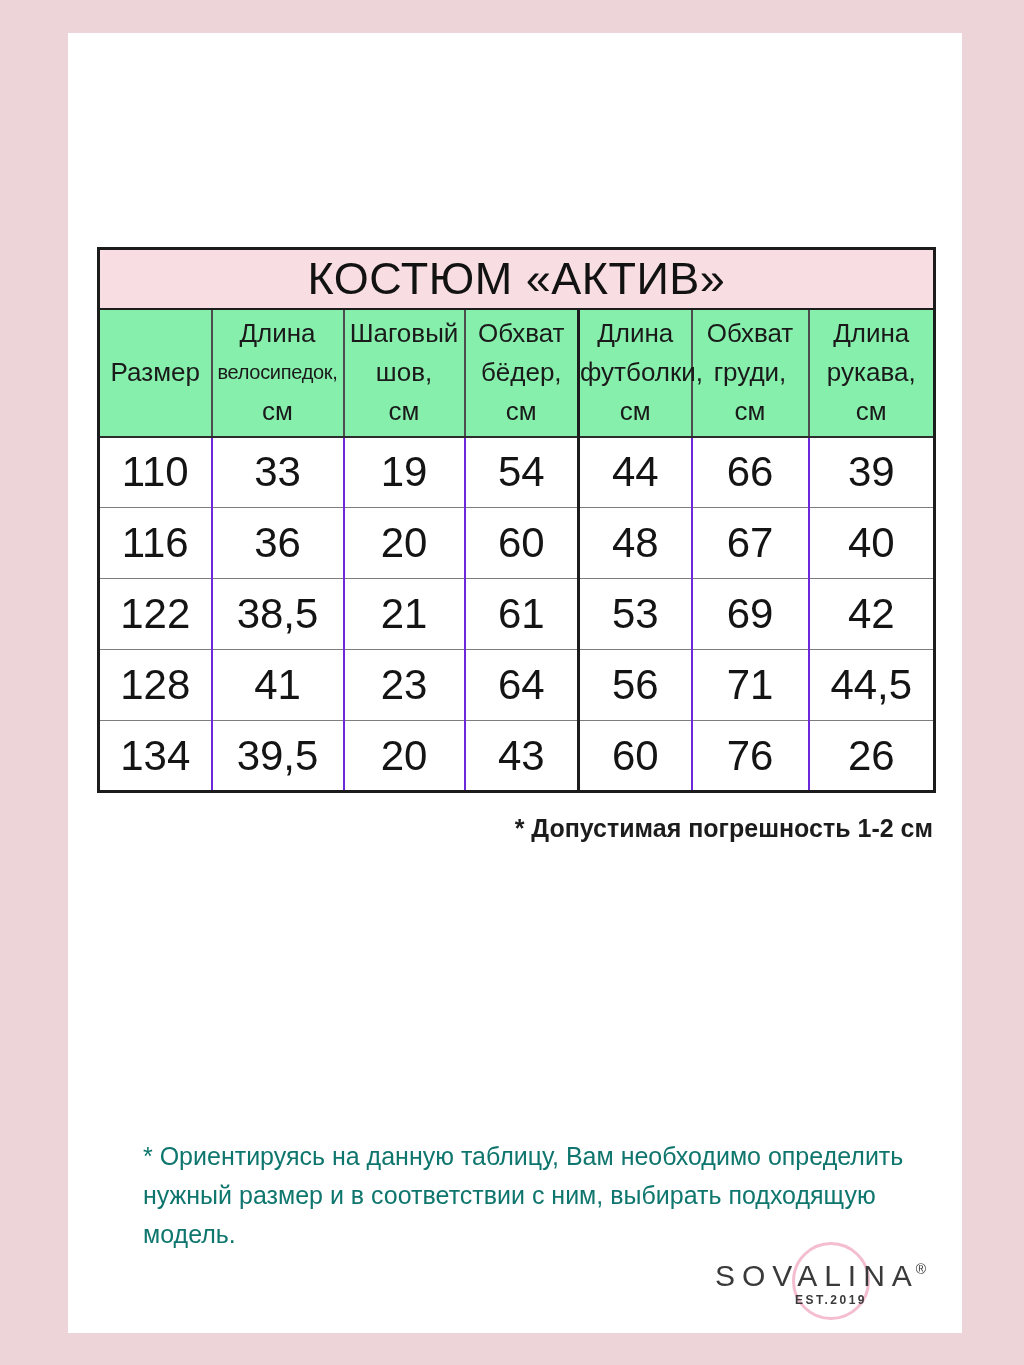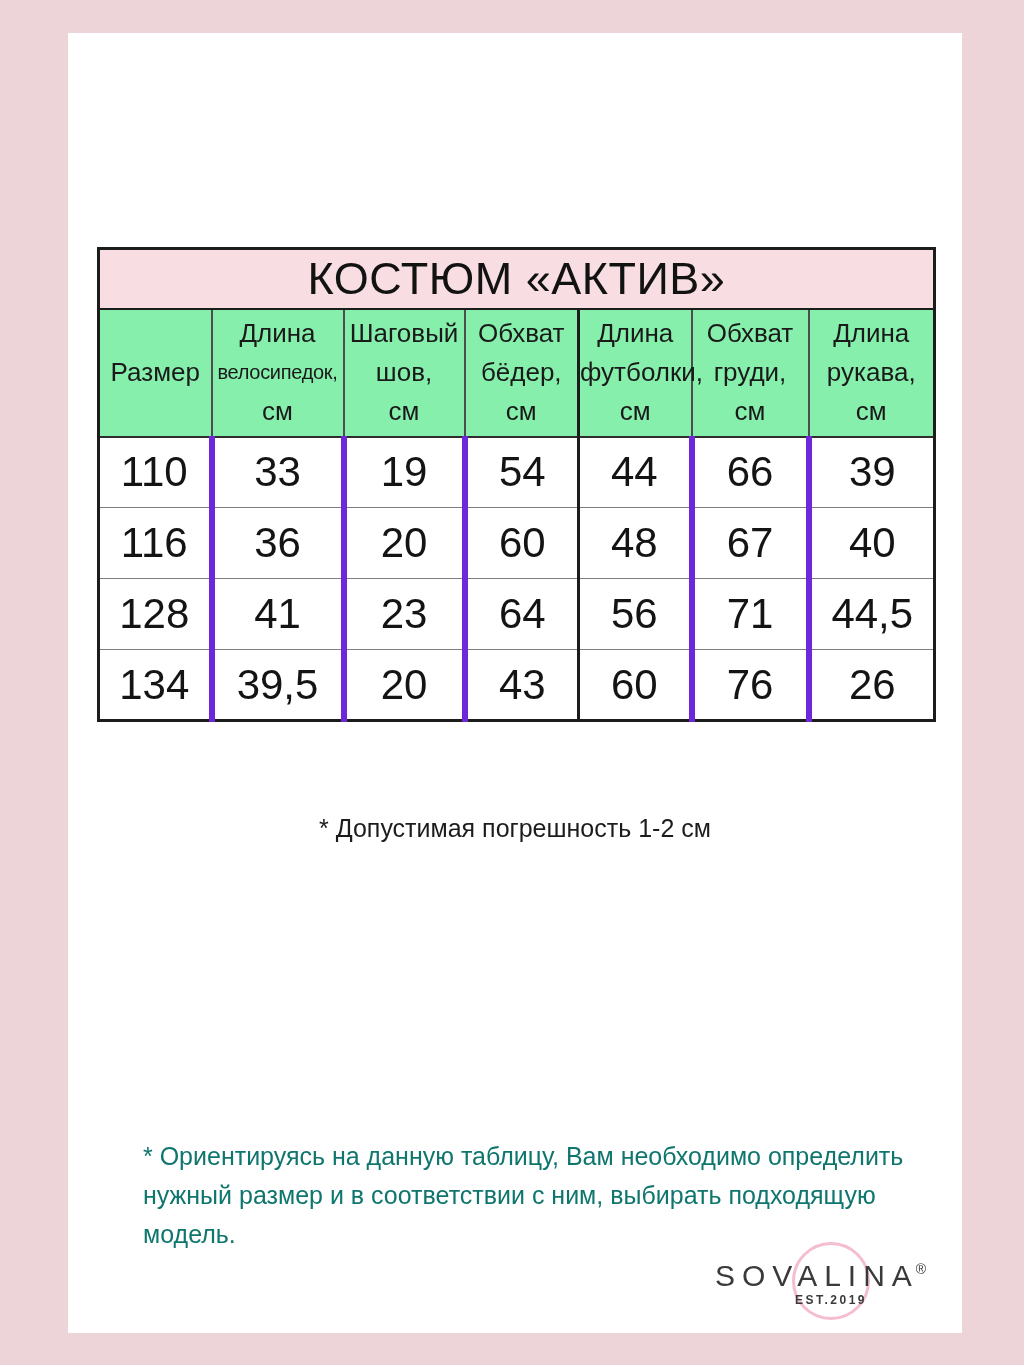--- a/index.html
+++ b/index.html
@@ -56,39 +56,40 @@
     text-align: center;
     vertical-align: middle;
     color: #1a1a1a;
   }
   .head-row th:first-child { border-left: none; }
   .head-row th .hline { display: block; line-height: 39px; }
   .head-row th .hline.shrink { font-size: 20px; letter-spacing: -0.3px; }
   .data-row td {
     height: 71px;
     background: #ffffff;
-    border-left: 6px solid #6d28d9;
+    border-left: 2px solid #6d28d9;
     border-top: 1px solid #7d7d7d;
     font-size: 42px;
     font-weight: 400;
     text-align: center;
     vertical-align: middle;
     color: #141414;
   }
   .data-row td:first-child { border-left: none; }
   th.grp, td.grp { border-left: 3px solid #1c1c1c !important; }
 
   
   .tolerance-note {
     position: absolute;
     left: 29px; top: 781px;
     width: 836px;
-    text-align: center;
+    text-align: right;
     font-size: 25px;
     color: #1c1c1c;
+    font-weight: bold;
   }
   .usage-note {
     position: absolute;
     left: 75px; top: 1104px;
     width: 780px;
     font-size: 25px;
     line-height: 39px;
     color: #0f766e;
   }
   .usage-note .nline { display: block; }
@@ -203,20 +204,29 @@
         <tr class="data-row">
           <td>116</td>
           <td>36</td>
           <td>20</td>
           <td>60</td>
           <td class="grp">48</td>
           <td>67</td>
           <td>40</td>
         </tr>
         <tr class="data-row">
+          <td>122</td>
+          <td>38,5</td>
+          <td>21</td>
+          <td>61</td>
+          <td class="grp">53</td>
+          <td>69</td>
+          <td>42</td>
+        </tr>
+        <tr class="data-row">
           <td>128</td>
           <td>41</td>
           <td>23</td>
           <td>64</td>
           <td class="grp">56</td>
           <td>71</td>
           <td>44,5</td>
         </tr>
         <tr class="data-row">
           <td>134</td>

